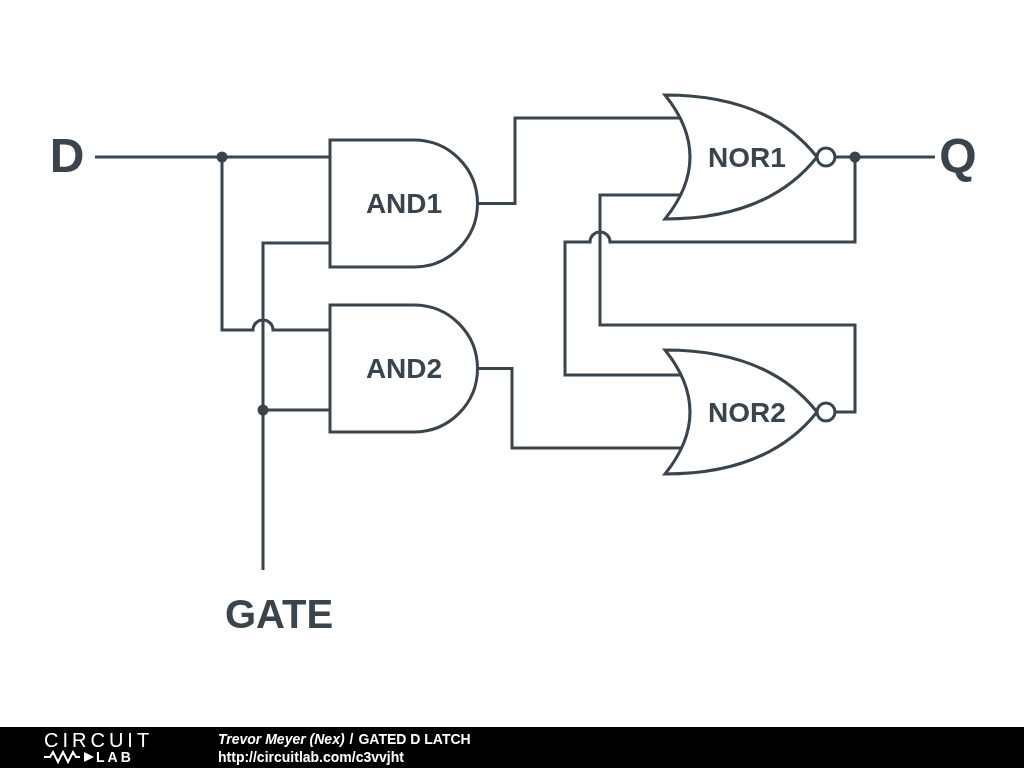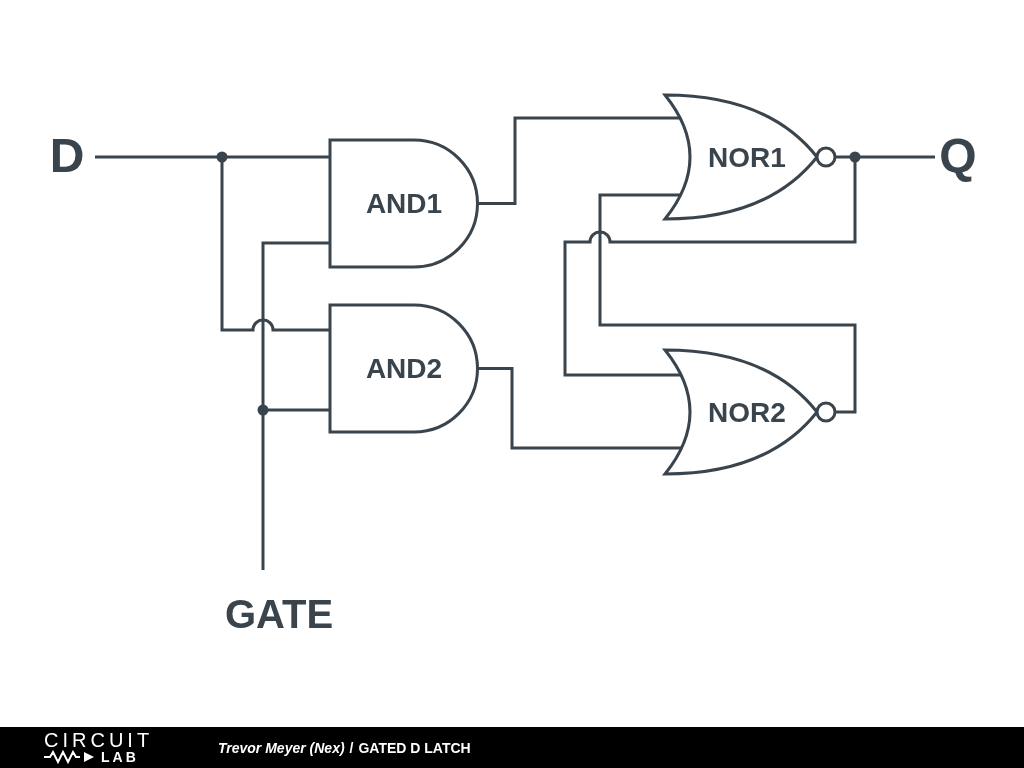--- a/index.html
+++ b/index.html
@@ -22,21 +22,21 @@
     background: #000000; display: flex; align-items: center; color: #ffffff;
   }
   .logo {
     display: flex; flex-direction: column; justify-content: center;
     padding-left: 44px; width: 146px; flex: none;
   }
   .logo-line1 {
     font-size: 20px; letter-spacing: 4px; color: #ffffff; line-height: 18px;
     font-weight: 400; white-space: nowrap;
   }
-  .logo-line2 { display: flex; align-items: center; gap: 5px; line-height: 16px; }
+  .logo-line2 { display: flex; align-items: center; line-height: 16px; }
   .logo-lab { font-size: 14px; font-weight: 700; letter-spacing: 3px; color: #ffffff; }
   .footer-text { margin-left: 28px; display: flex; flex-direction: column; justify-content: center; }
   .footer-line1 { font-size: 14px; line-height: 18px; white-space: nowrap; }
   .footer-author { font-style: italic; font-weight: 700; margin-right: 5px; }
   .footer-sep { font-weight: 700; margin-right: 5px; }
   .footer-title { font-weight: 700; text-align: right; }
   .footer-url { font-size: 14px; font-weight: 700; line-height: 18px; white-space: nowrap; }
 </style>
 </head>
 <body>
@@ -91,16 +91,17 @@
           <polyline points="0,7 6,7 9,2 14,12 19,2 24,12 29,2 32,7 36,7" fill="none" stroke="#ffffff" stroke-width="2"></polyline>
           <polygon points="40,2 50,7 40,12" fill="#ffffff"></polygon>
         </svg>
         <span class="logo-lab">LAB</span>
       </div>
     </div>
     <div class="footer-text">
       <div class="footer-line1">
         <span class="footer-author">Trevor Meyer (Nex)</span><span class="footer-sep">/</span><span class="footer-title">GATED D LATCH</span>
       </div>
+      <div class="footer-url">http://circuitlab.com/c3vvjht</div>
     </div>
   </div>
 
 </div>
 
 </body></html>

